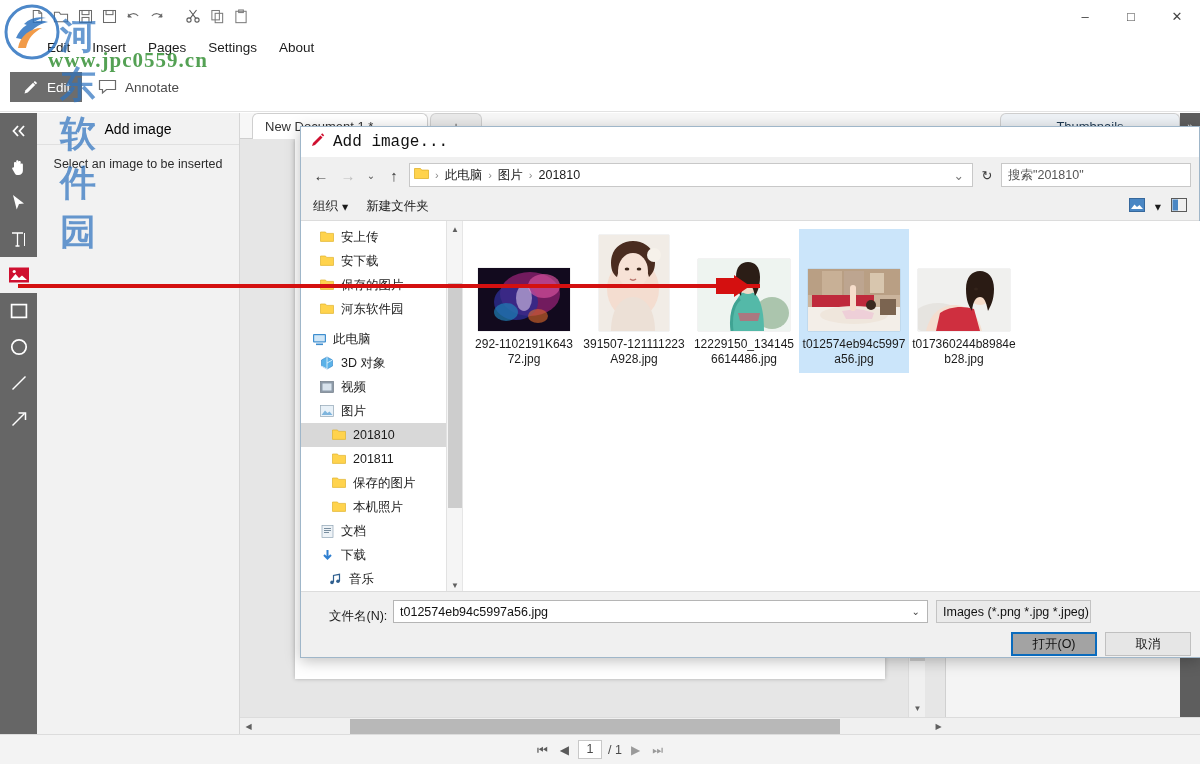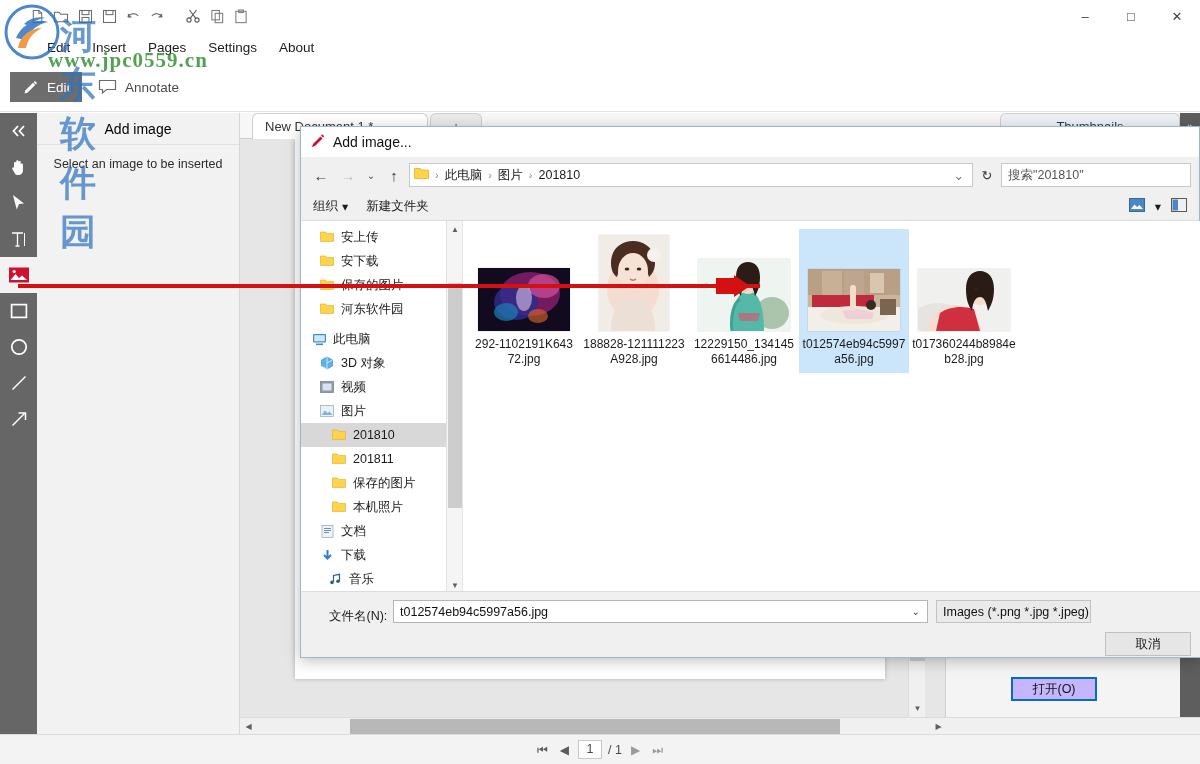--- a/index.html
+++ b/index.html
@@ -177,21 +177,21 @@
   }
 
   
   .dialog {
     position: absolute; left: 300px; top: 126px; width: 900px; height: 532px;
     background: #f0f0f0; border: 1px solid #9fb6c9;
     box-shadow: 0 3px 14px rgba(0,0,0,.25);
   }
   .dlg-title {
     height: 30px; display: flex; align-items: center; gap: 7px;
-    padding-left: 9px; background: #ffffff; font-size: 14px; color: #111;
+    padding-left: 9px; background: #ffffff; font-size: 16px; color: #111; font-family: Liberation Mono, monospace;
   }
   .dlg-nav {
     height: 36px; display: flex; align-items: center; gap: 3px; padding: 0 8px;
     background: #f0f0f0;
   }
   .navbtn {
     width: 24px; height: 24px; display: flex; align-items: center;
     justify-content: center; color: #3a3a3a; font-size: 15px;
   }
   .navbtn.dim { color: #bdbdbd; }
@@ -277,21 +277,21 @@
     width: 155px; height: 23px; background: #eaeaea; border: 1px solid #c3c3c3;
     display: flex; align-items: center; padding: 0 6px; font-size: 12.5px; color: #111;
     overflow: hidden; white-space: nowrap;
   }
   .btn-row { display: flex; gap: 8px; justify-content: flex-end; padding: 9px 10px 0 0; }
   .dbtn {
     width: 86px; height: 24px; display: flex; align-items: center;
     justify-content: center; font-size: 12.5px;
     background: #e6e6e6; border: 1px solid #c0c0c0; color: #111;
   }
-  .dbtn.primary { background: #c4b5fd; border: 2px solid #0a6bbd; margin-top: 45px; }
+  .dbtn.primary { background: #a3a3a3; border: 2px solid #0a6bbd; }
 
   
   .redline {
     position: absolute; left: 18px; top: 284px; width: 742px; height: 4px;
     background: #d41010; z-index: 60;
   }
   .redhead {
     position: absolute; left: 716px; top: 275px; z-index: 61;
   }
 
@@ -750,21 +750,21 @@
             <ellipse cx="34" cy="54" rx="26" ry="30" fill="#f4ddd0"></ellipse>
             <path d="M12 28c0-14 10-22 22-22s22 8 22 22c0 8-4 12-6 14-3-12-9-16-16-16s-13 4-16 16c-3-2-6-6-6-14z" fill="#4a2c20"></path>
             <ellipse cx="34" cy="36" rx="15" ry="18" fill="#f7e2d6"></ellipse>
             <ellipse cx="28" cy="34" rx="2.3" ry="1.6" fill="#3a2419"></ellipse>
             <ellipse cx="40" cy="34" rx="2.3" ry="1.6" fill="#3a2419"></ellipse>
             <path d="M31 44q3 2.5 6 0" stroke="#b9726a" stroke-width="1.6" fill="none"></path>
             <path d="M12 96c0-22 10-34 22-34s22 12 22 34z" fill="#ece0d6"></path>
             <circle cx="55" cy="20" r="7" fill="#f6f1ea"></circle>
           </svg>
         </div>
-        <div class="fname">188828-121111223A928.jpg</div>
+        <div class="fname">391507-121111223A928.jpg</div>
       </div>
 
 
       <div class="fileitem">
         <div class="thumbbox">
           <svg class="thumb" width="92" height="72" viewBox="0 0 92 72">
             <rect width="92" height="72" fill="#eef4f0"></rect>
             <ellipse cx="74" cy="54" rx="17" ry="16" fill="#8fb190" opacity=".7"></ellipse>
             <path d="M34 72c0-26 6-40 16-40s16 14 16 40z" fill="#54b9a8"></path>
             <path d="M40 54h22l-2 8H42z" fill="#d9546a" opacity=".65"></path>

